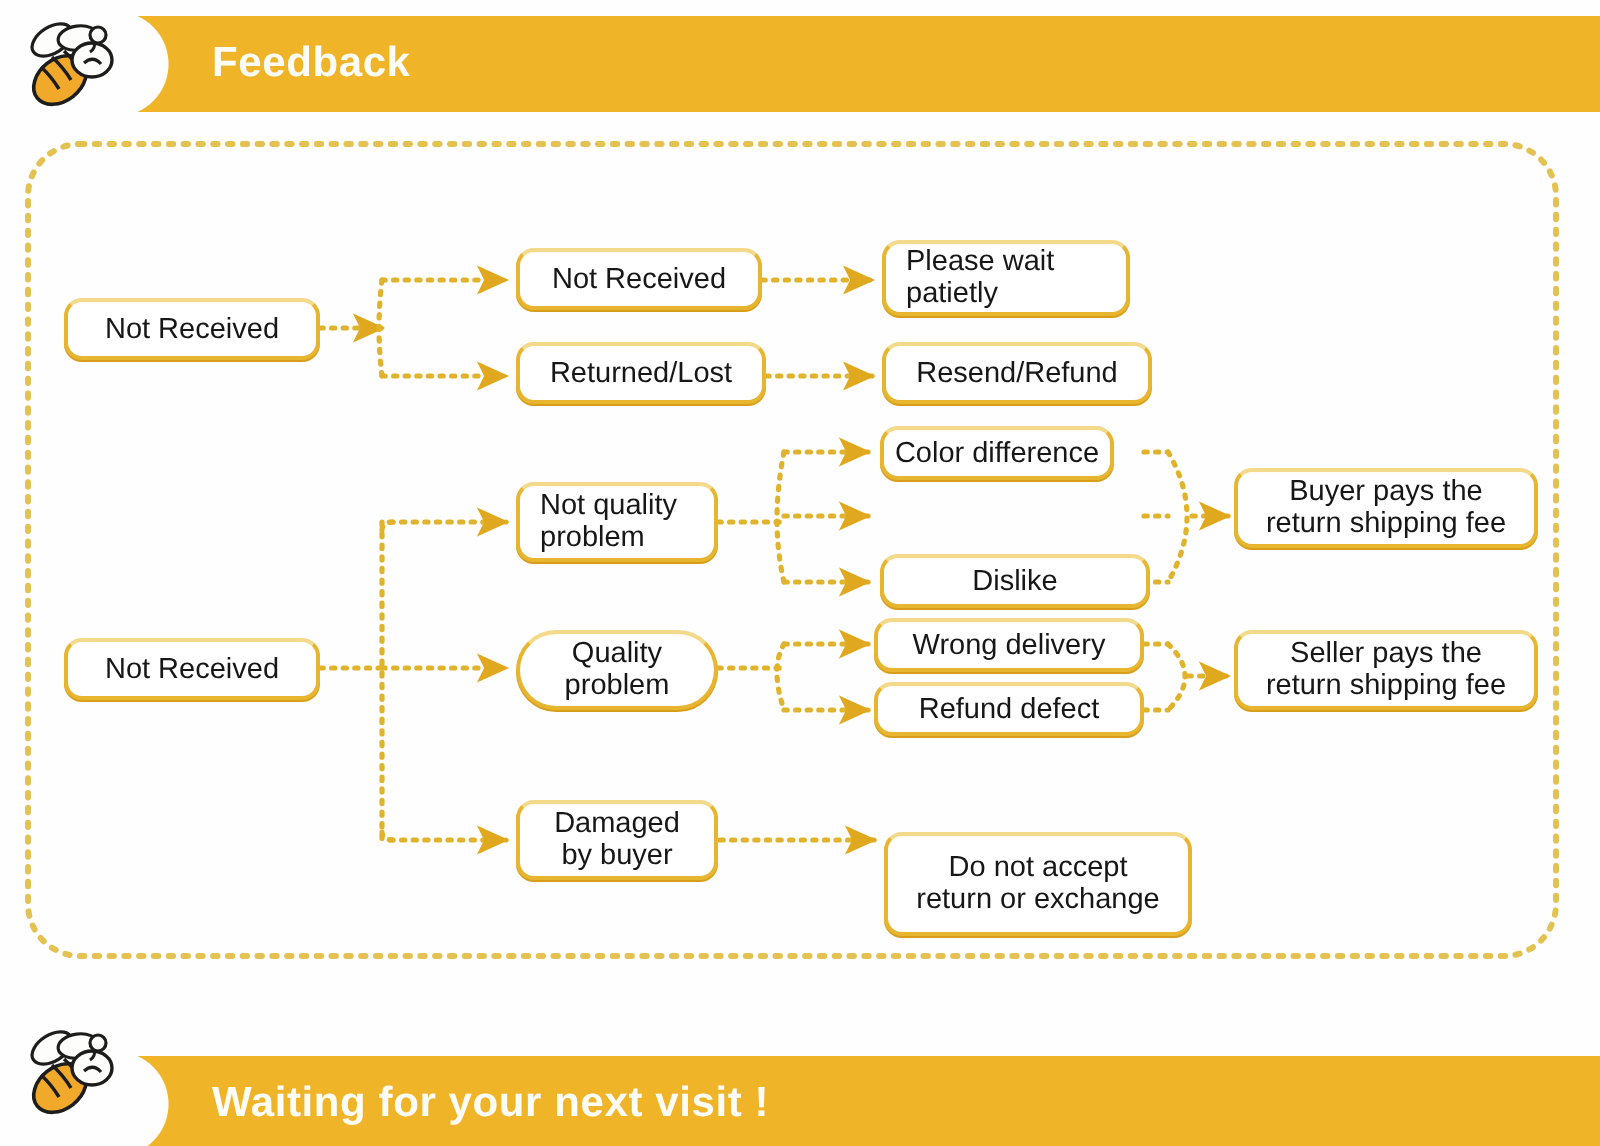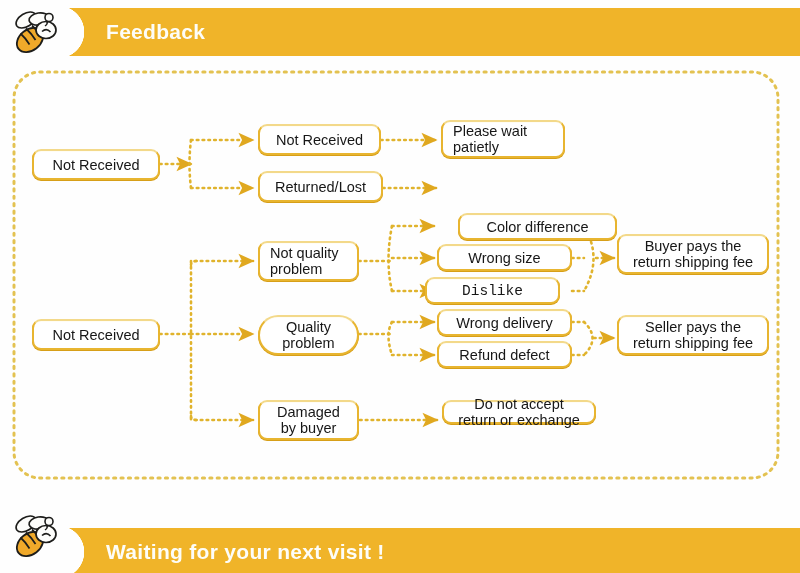--- a/index.html
+++ b/index.html
@@ -211,40 +211,40 @@
 <div class="node-layer">
 
   <div class="node" style="left:32px; top:149px; width:128px; height:31px;">Not Received</div>
   <div class="node" style="left:32px; top:319px; width:128px; height:31px;">Not Received</div>
 
   <div class="node" style="left:258px; top:124px; width:123px; height:31px;">Not Received</div>
   <div class="node" style="left:258px; top:171px; width:125px; height:31px;">Returned/Lost</div>
 
   <div class="node left-align" style="left:441px; top:120px; width:124px; height:38px;">Please wait
 patietly</div>
+  <div class="node" style="left:441px; top:171px; width:135px; height:31px;">Resend/Refund</div>
 
   <div class="node left-align" style="left:258px; top:241px; width:101px; height:40px;">Not quality
 problem</div>
   <div class="node" style="left:258px; top:315px; width:101px; height:40px;border-radius:20px;">Quality
 problem</div>
   <div class="node" style="left:258px; top:400px; width:101px; height:40px;">Damaged
 by buyer</div>
 
-  <div class="node" style="left:458px; top:213px; width:159px; height:27px;">Color difference</div>
-  <div class="node" style="left:437px; top:244px; width:135px; height:27px;">Wrong size</div>
-  <div class="node" style="left:425px; top:277px; width:135px; height:27px;font-family:Liberation Mono, monospace;">Dislike</div>
+  <div class="node" style="left:440px; top:213px; width:117px; height:27px;">Color difference</div>
+  <div class="node" style="left:440px; top:277px; width:135px; height:27px;">Dislike</div>
 
   <div class="node" style="left:437px; top:309px; width:135px; height:27px;">Wrong delivery</div>
   <div class="node" style="left:437px; top:341px; width:135px; height:27px;">Refund defect</div>
 
   <div class="node" style="left:617px; top:234px; width:152px; height:40px;">Buyer pays the
 return shipping fee</div>
   <div class="node" style="left:617px; top:315px; width:152px; height:40px;">Seller pays the
 return shipping fee</div>
-  <div class="node" style="left:442px; top:400px; width:154px; height:24px;">Do not accept
+  <div class="node" style="left:442px; top:416px; width:154px; height:52px;">Do not accept
 return or exchange</div>
 </div>
 
 <div class="banner" id="footer-banner">
   <div class="banner-bar"></div>
   <div class="banner-title">Waiting for your next visit !</div>
 </div>
 <svg class="bee" id="footer-bee" viewBox="0 0 62 56">
   <g>
     <ellipse cx="20" cy="14" rx="11" ry="6.5" fill="#fdfdfb" stroke="#1d1d1b" stroke-width="1.6" transform="rotate(-32 20 14)"></ellipse>

